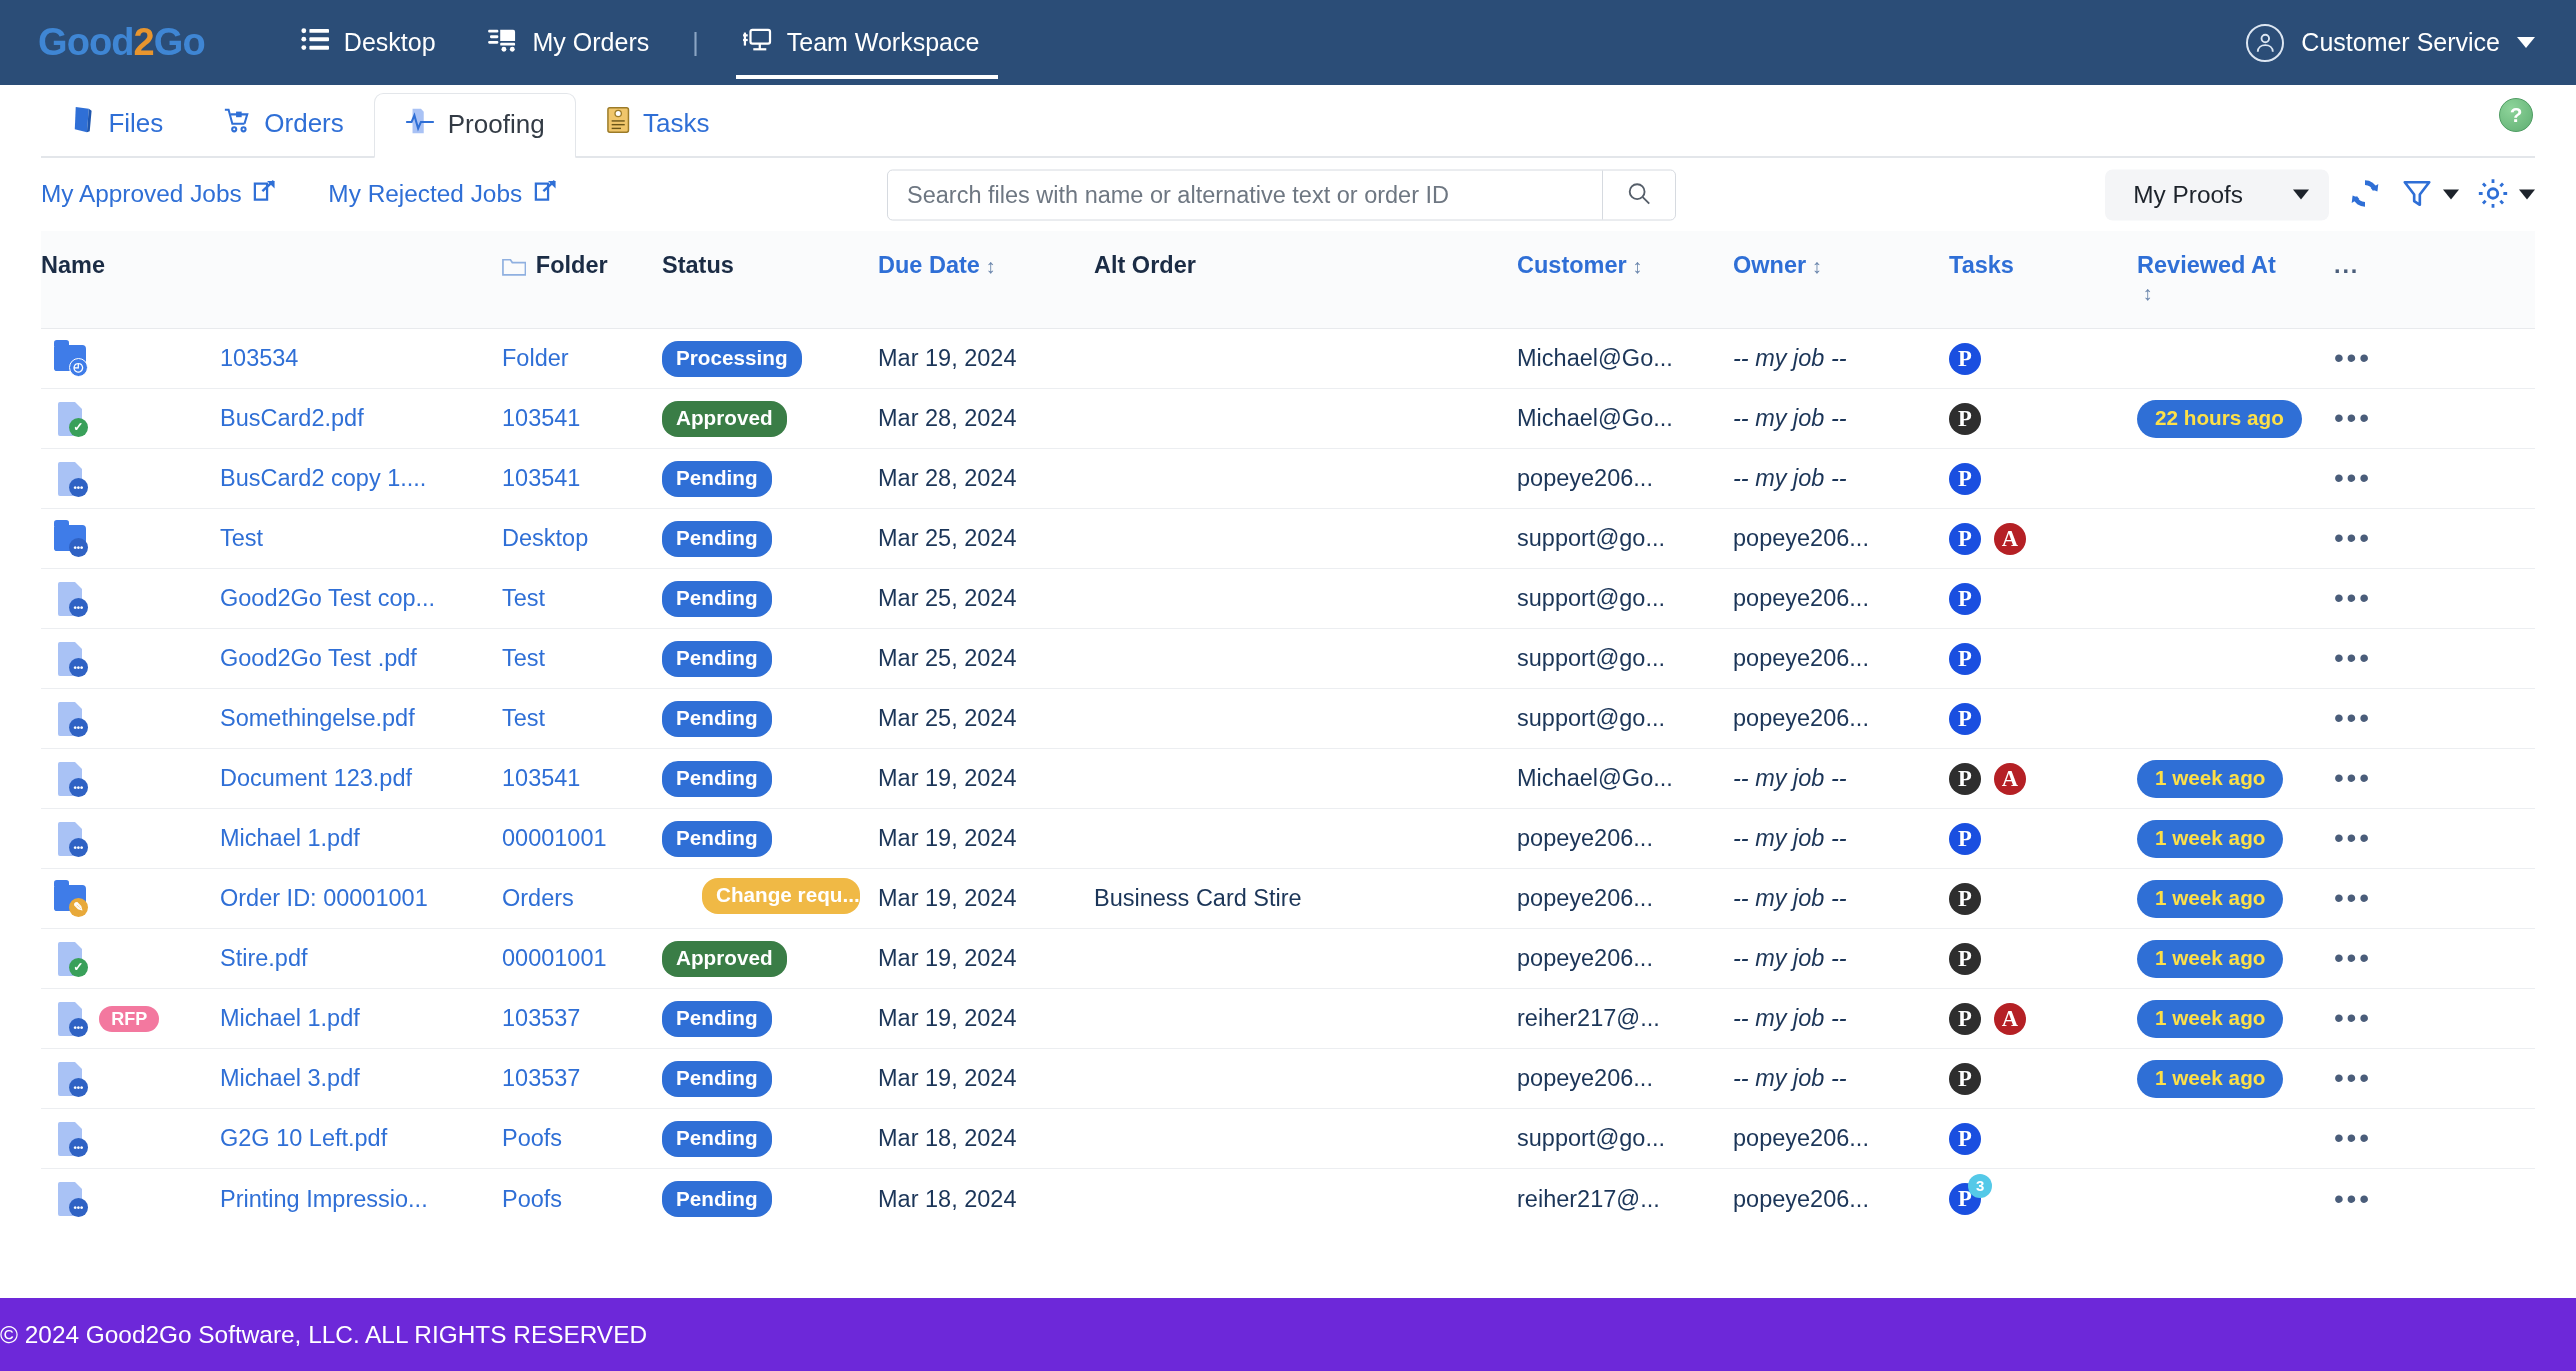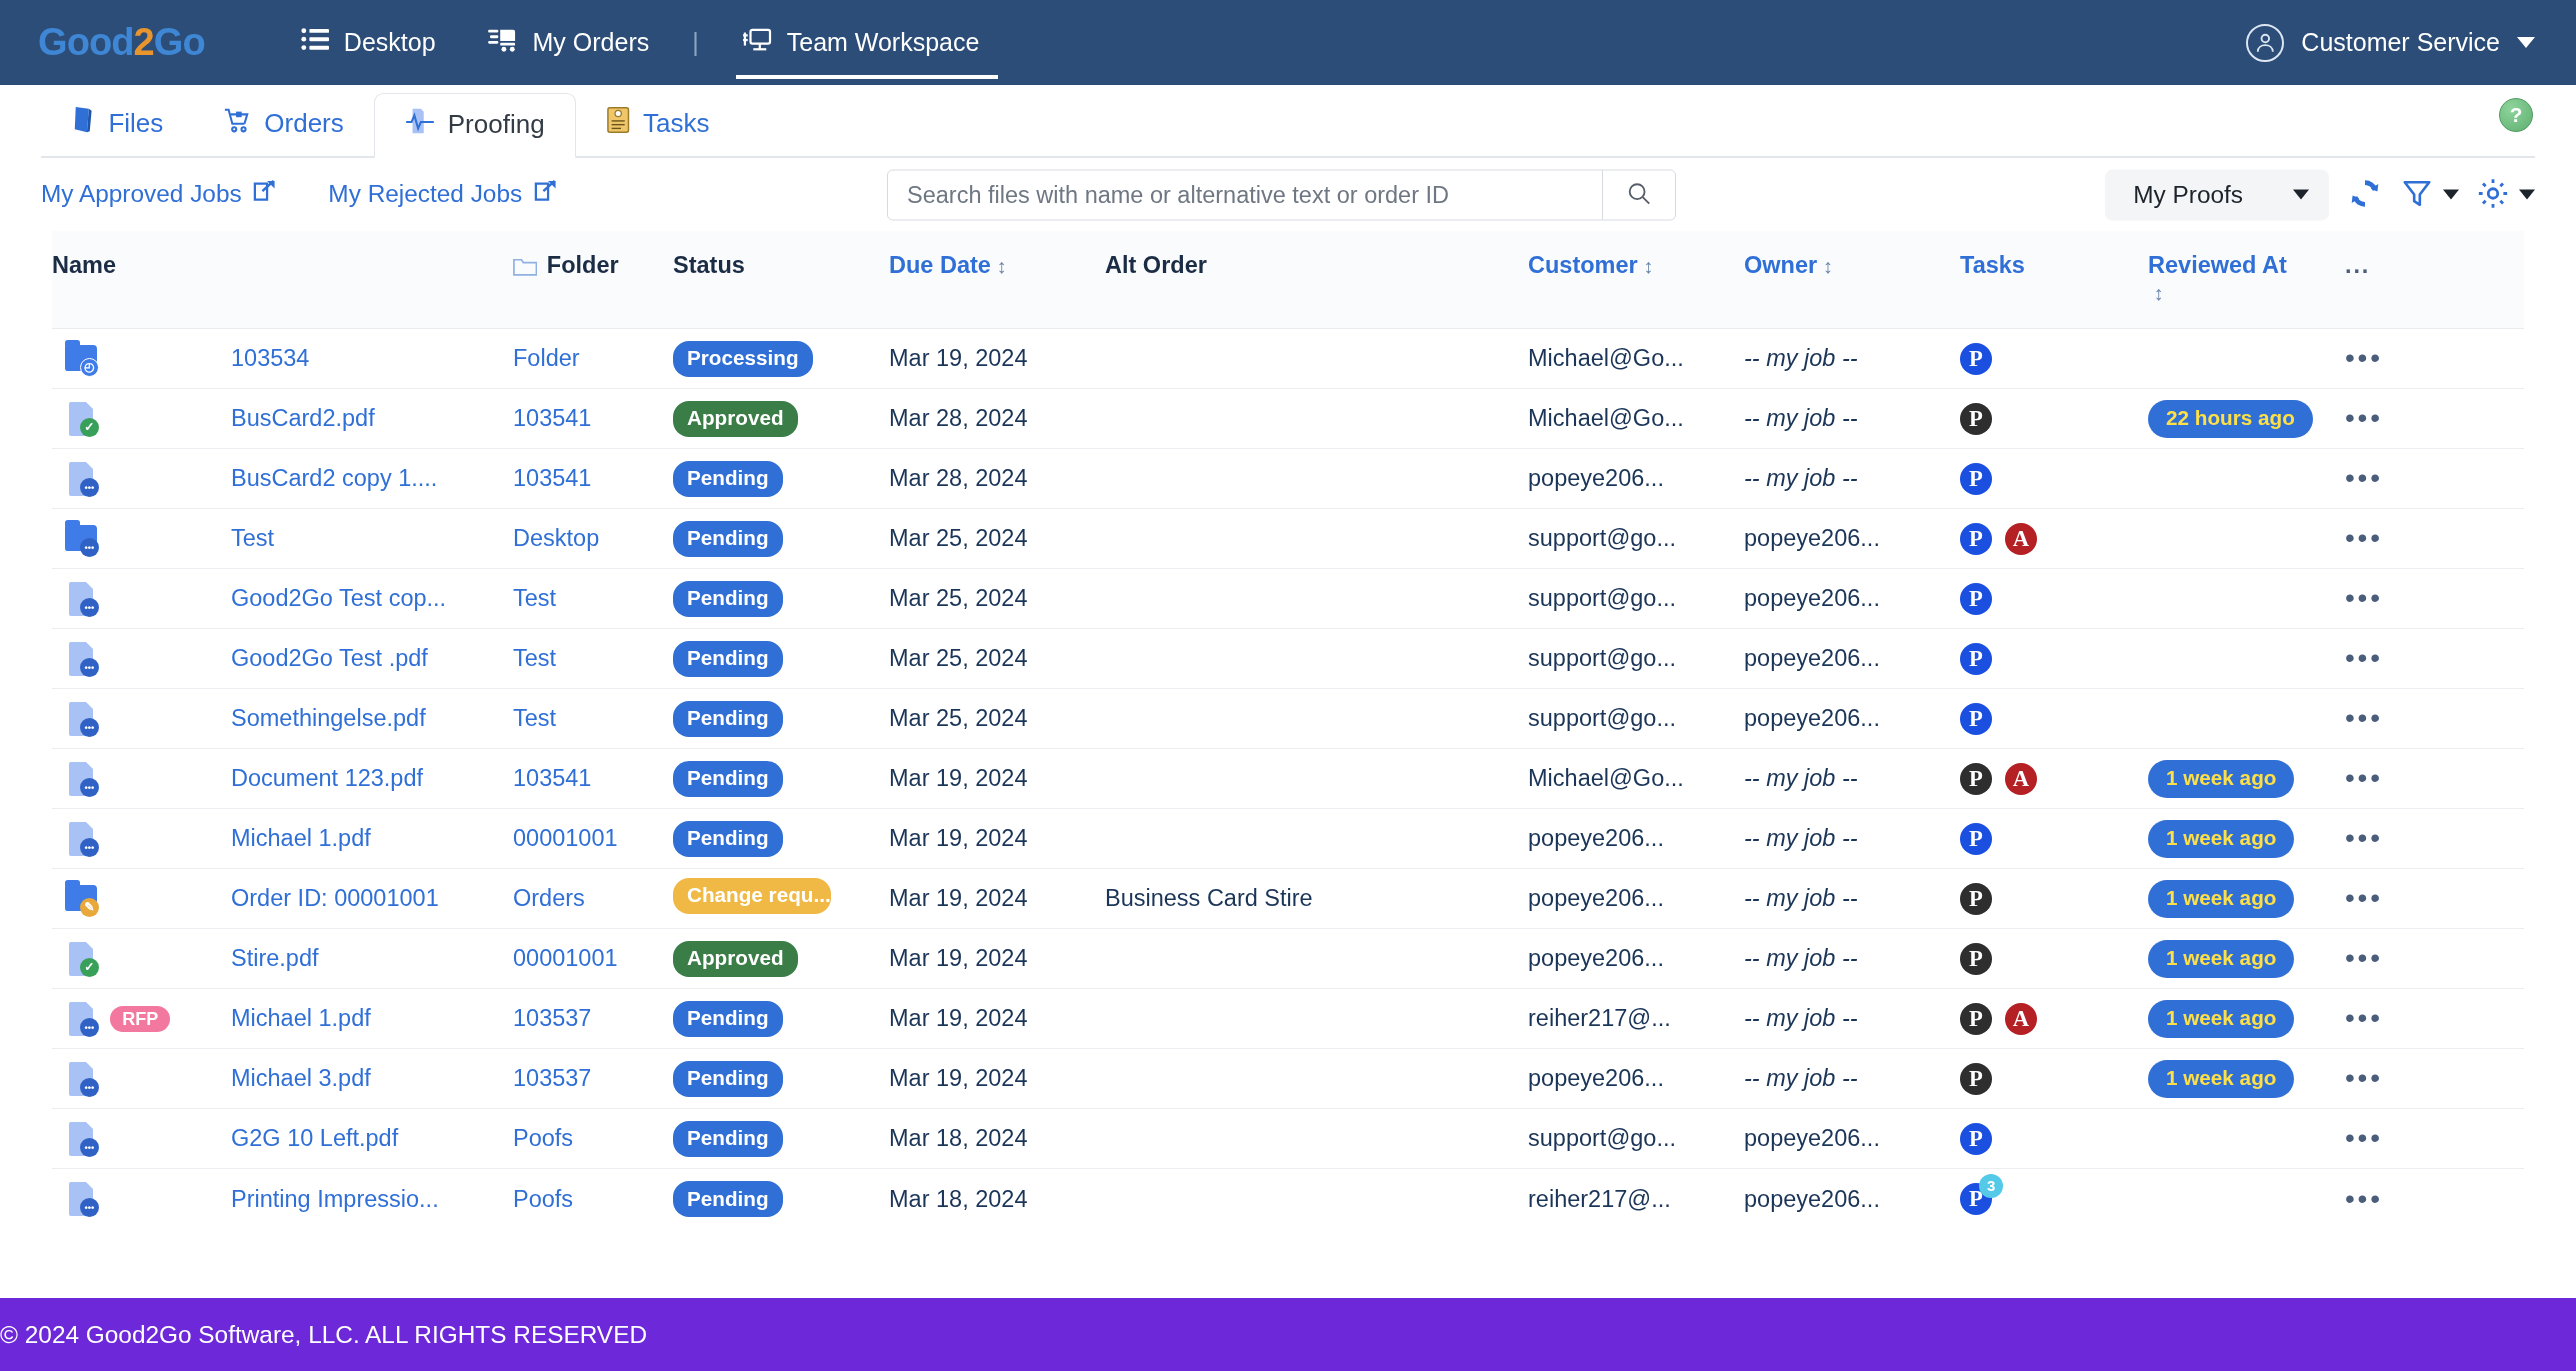--- a/index.html
+++ b/index.html
@@ -141,21 +141,21 @@
     min-width: 224px; justify-content: space-between;
   }
   .icon-btn { cursor: pointer; display: flex; align-items: center; }
   .mini-caret {
     width: 0; height: 0;
     border-left: 8.5px solid transparent; border-right: 8.5px solid transparent;
     border-top: 10.3px solid #1d232b;
   }
 
   
-  .tablewrap { padding: 0 52px; position: relative; }
+  .tablewrap { padding: 0 41px; position: relative; }
   table { width: 100%; border-collapse: collapse; table-layout: fixed; }
   thead th {
     background: #fafbfc;
     text-align: left;
     font-size: 23.5px; font-weight: bold;
     color: #2f6fd6;
     padding: 20.7px 0 22.6px 0;
     border-bottom: 1.9px solid #e8eaed;
     vertical-align: top;
     white-space: nowrap;
@@ -212,21 +212,21 @@
   }
 
   
   .pill {
     display: inline-block; color: #fff; font-size: 20.7px; font-weight: bold;
     border-radius: 16px; padding: 7.5px 14px; line-height: 1;
   }
   .pill-blue { background: #2f6fd6; }
   .pill-green { background: #3a7d46; }
   .pill-amber { background: #f0b945; max-width: 158px; overflow: hidden;
-                text-overflow: clip; white-space: nowrap; }
+                text-overflow: clip; white-space: nowrap; margin-left: 40px; }
 
   .timepill {
     display: inline-block; background: #2f6fd6; color: #fde047;
     font-size: 20.7px; font-weight: bold; border-radius: 19px;
     padding: 8.5px 18px; line-height: 1;
   }
 
   .myjob { color: #1b3558; font-style: italic; }
 
   

